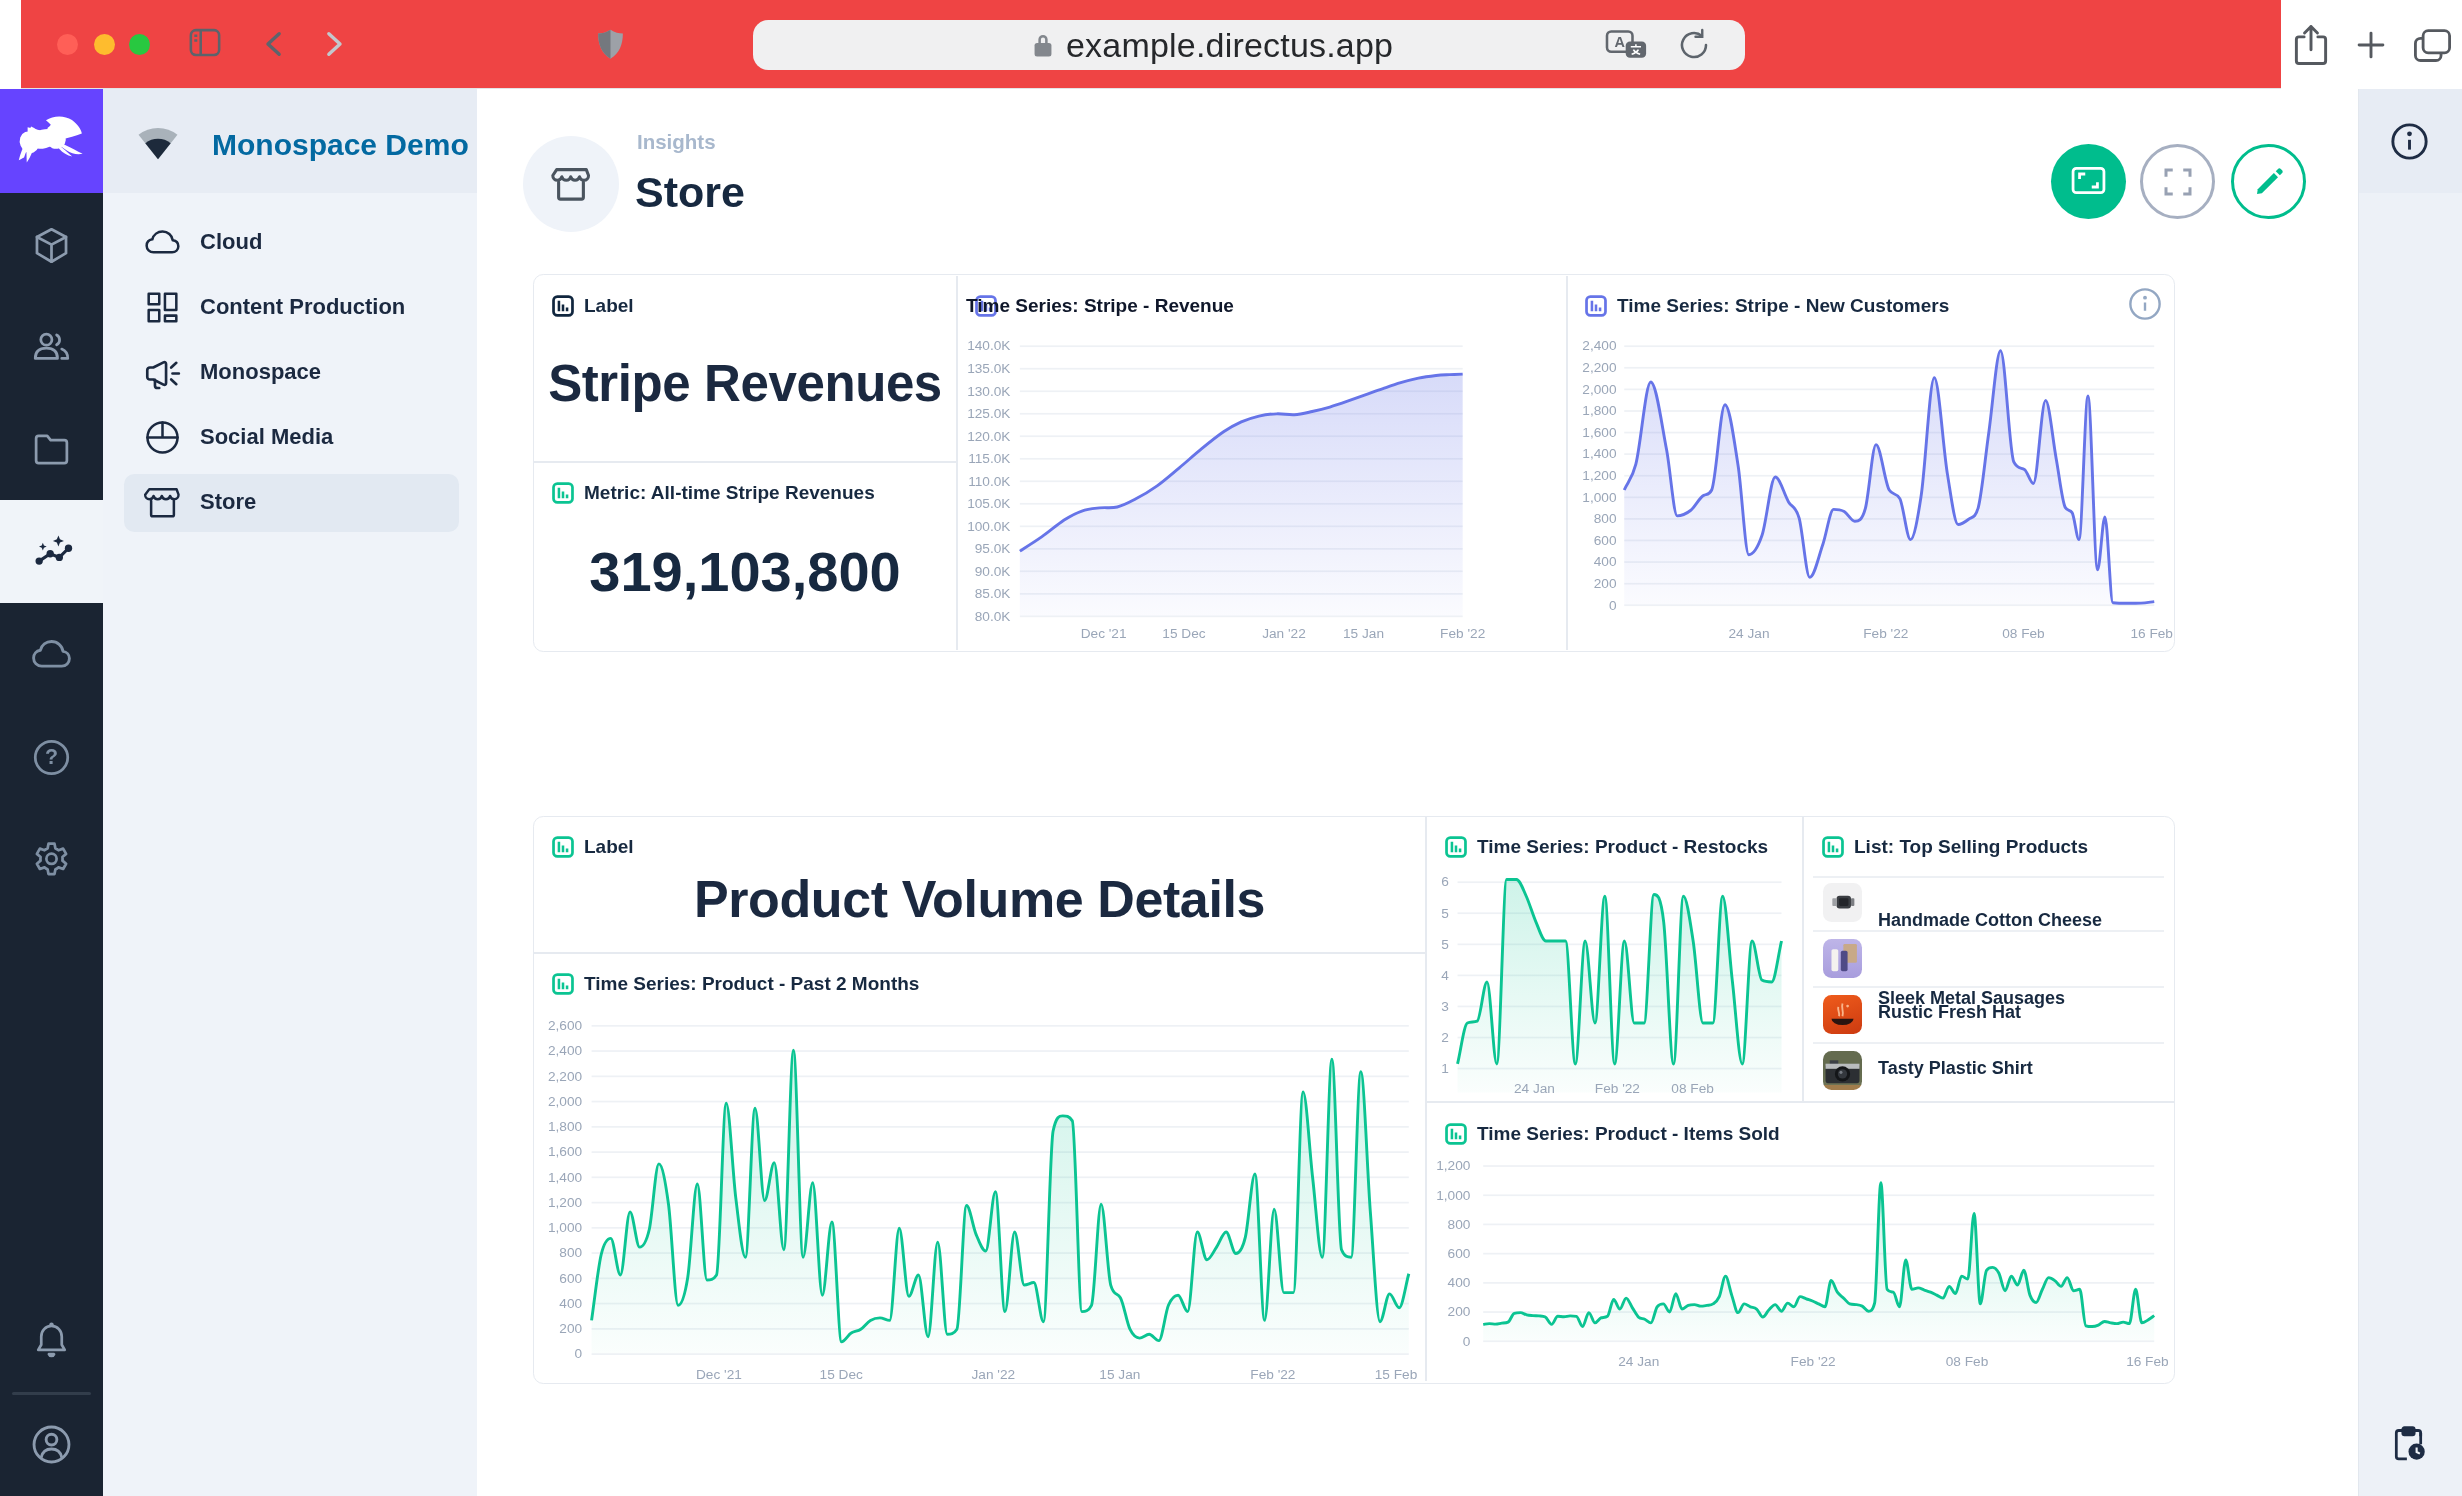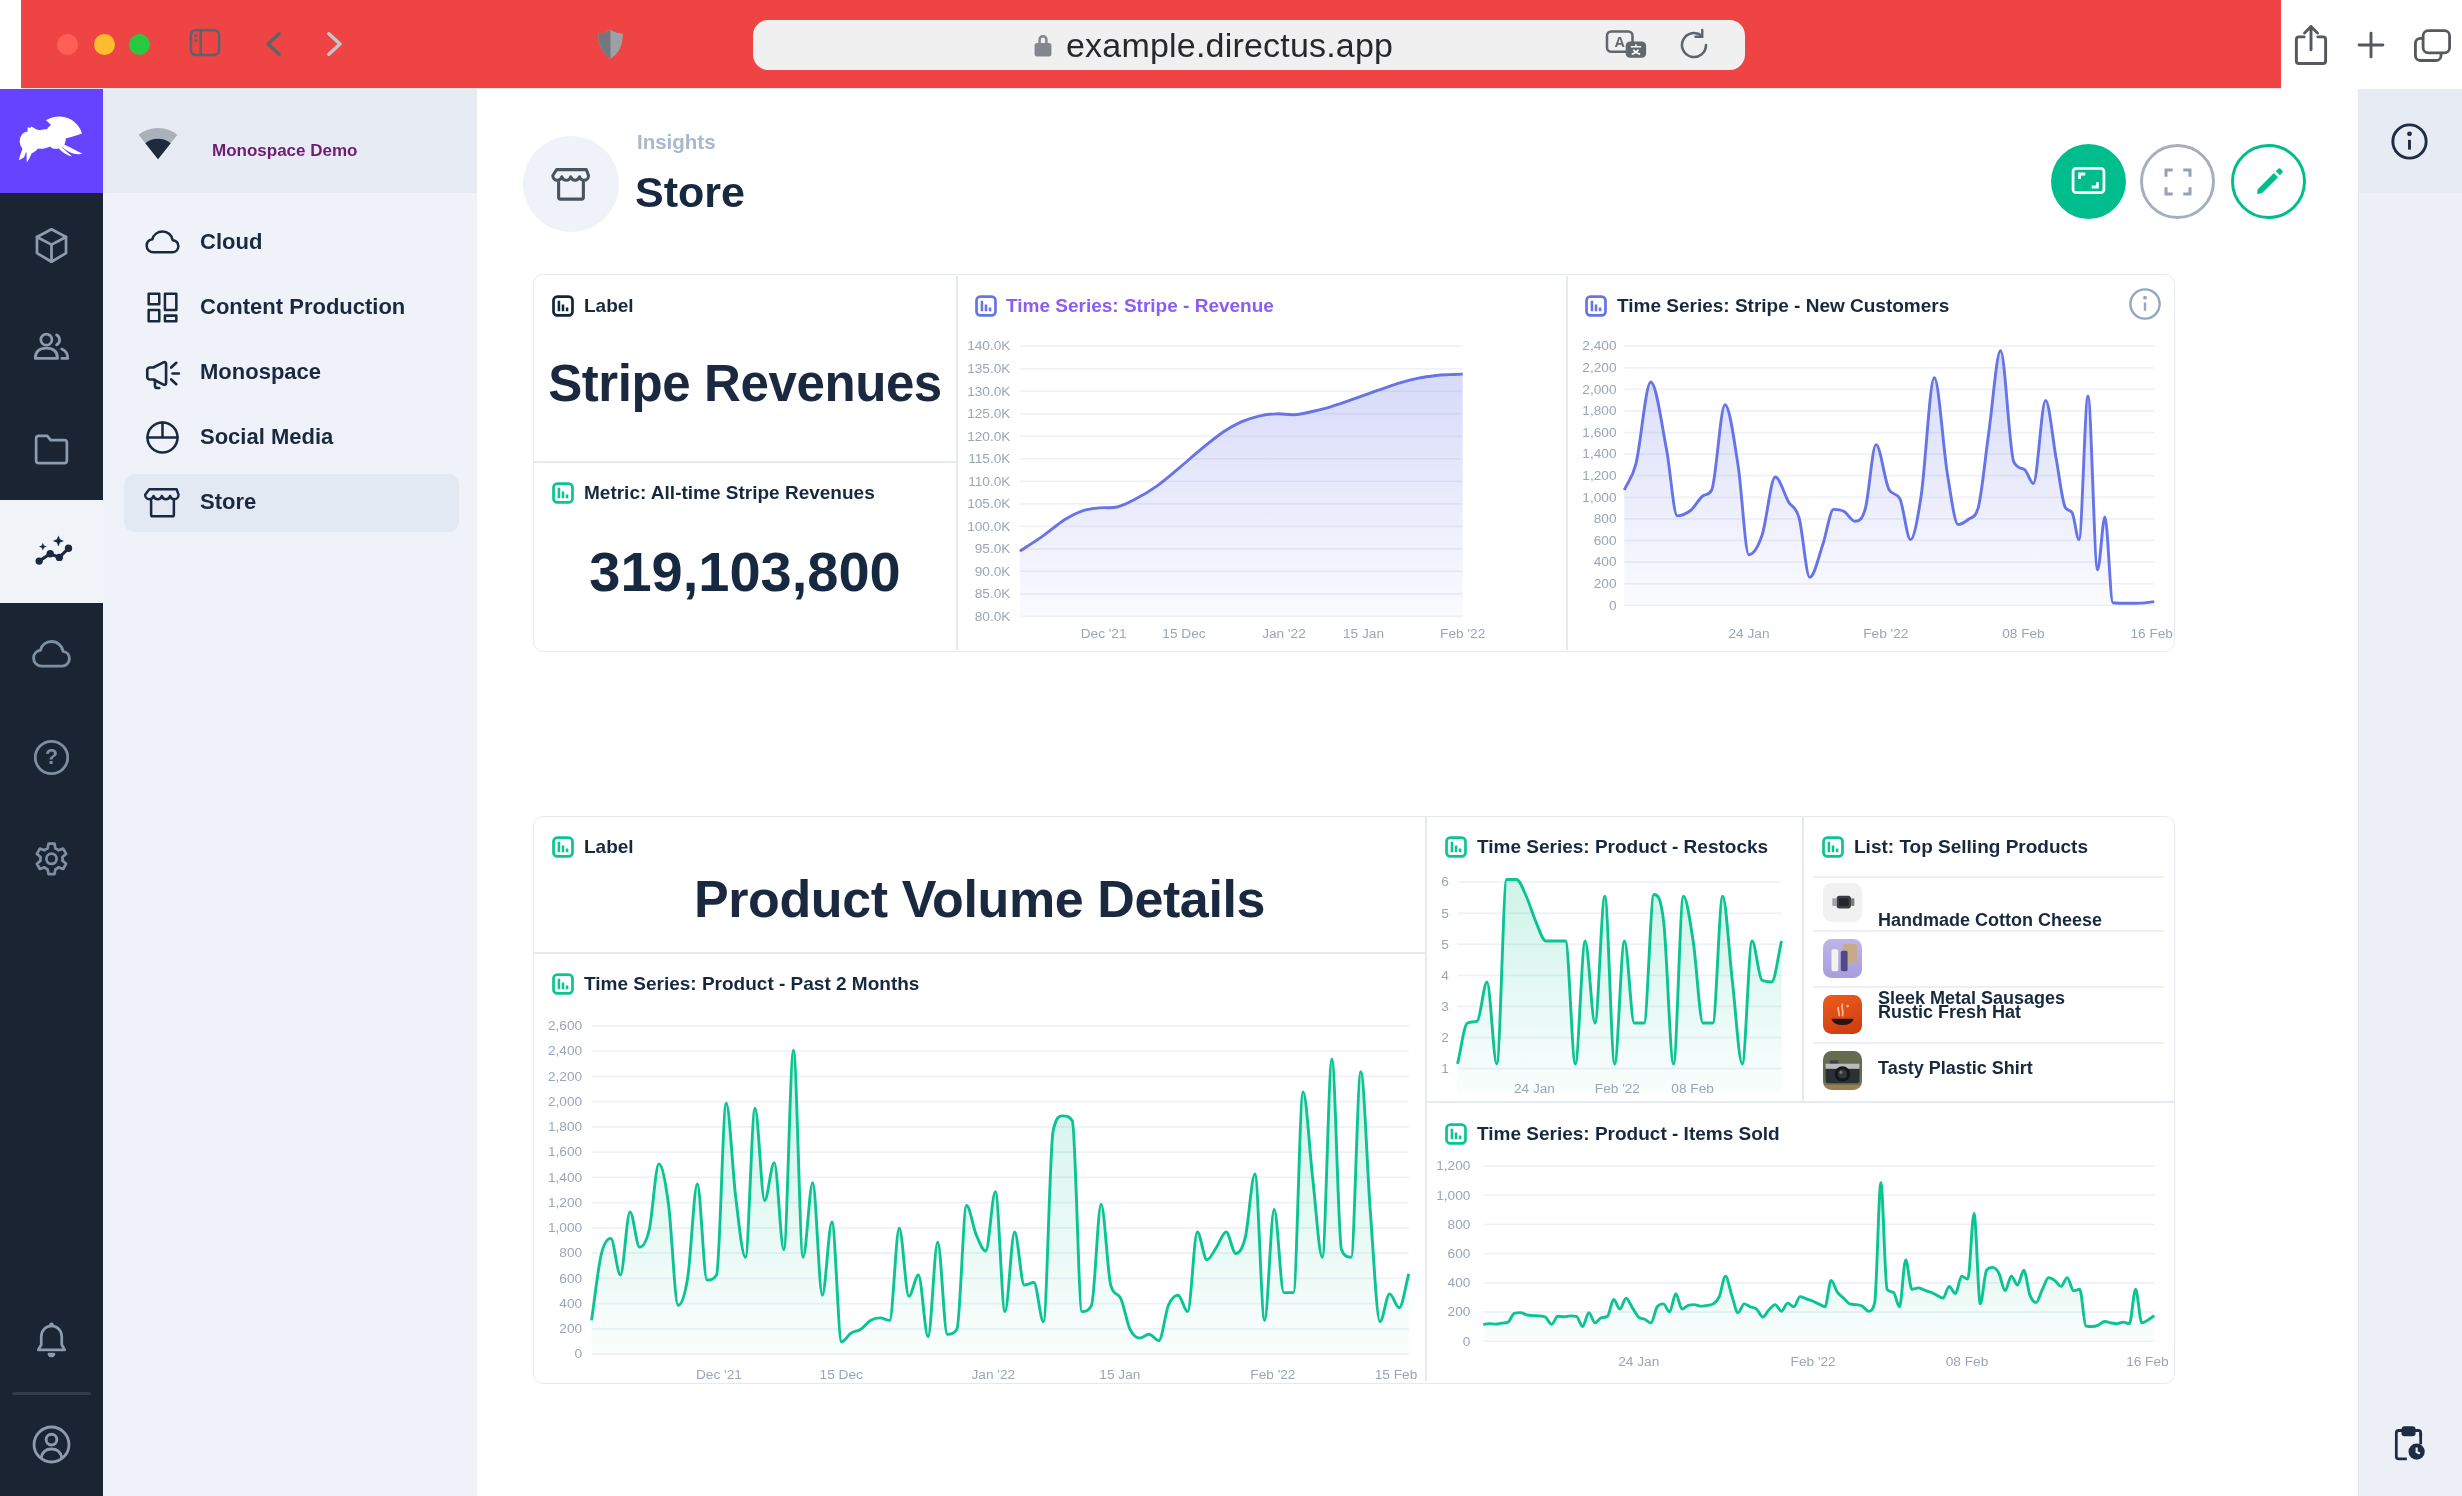--- a/index.html
+++ b/index.html
@@ -7,21 +7,21 @@
 .tl { position:absolute; top:34px; width:21.4px; height:21.4px; border-radius:50%; }
 .urlbar { position:absolute; left:732px; top:19.7px; width:992px; height:50px; border-radius:15.4px; background:#f0f0f1; }
 .urltext { position:absolute; left:1045px; top:26px; font-size:34px; color:#26282b; letter-spacing:0.2px; }
 .modbar { position:absolute; left:0; top:89px; width:103px; height:1407px; background:#1a2432; }
 .logo { position:absolute; left:0; top:0; width:103px; height:104px; background:#6644ff; display:flex; align-items:center; justify-content:center; }
 .mico { position:absolute; left:0; width:103px; height:44px; display:flex; align-items:center; justify-content:center; }
 .mtile { position:absolute; left:0; width:103px; height:103px; background:#f0f4f9; }
 .mdiv { position:absolute; left:12px; top:1303px; width:79px; height:2.6px; background:#323d4b; border-radius:1.7px; }
 .sidebar { position:absolute; left:103px; top:89px; width:374px; height:1407px; background:#eff3f9; }
 .sbhead { position:absolute; left:0; top:0; width:374px; height:104px; background:#e7ecf4; }
-.sbtitle { position:absolute; left:109px; top:52px; font-size:17px; font-weight:bold; color:#701a75; white-space:nowrap; }
+.sbtitle { position:absolute; left:109px; top:39px; font-size:30px; font-weight:bold; color:#0369a1; white-space:nowrap; }
 .navact { position:absolute; left:20.5px; width:335px; height:58px; background:#e2e9f2; border-radius:10.3px; }
 .nico { position:absolute; left:40px; }
 .nlabel { position:absolute; left:97px; font-size:22px; font-weight:bold; color:#1b2940; white-space:nowrap; }
 .circ { width:96px; height:96px; border-radius:50%; background:#eff3f9; display:flex; align-items:center; justify-content:center; }
 .crumb { font-size:20.5px; font-weight:bold; color:#a8b8cd; }
 .pgtitle { font-size:43px; font-weight:800; color:#172940; }
 .btn { width:75px; height:75px; border-radius:50%; display:flex; align-items:center; justify-content:center; }
 .btno { background:#fff; border:3.4px solid; }
 .pgroup { position:absolute; border:1.7px solid #e6eaf0; border-radius:10.3px; background:#fff; }
 .vline { position:absolute; width:1.7px; background:#e6eaf0; }
@@ -299,21 +299,21 @@
 <path d="M8.2 6.8v12.4M13 11.2v8M17.8 14.8v4.4" stroke-width="3"></path>
       </g>
     </svg></div>
 <div class="abs ptitle" style="left:584px;top:482px;color:#172940">Metric: All-time Stripe Revenues</div>
 <div class="abs" style="left:975px;top:295px"><svg width="22" height="22" viewBox="0 0 26 26">
       <g stroke="#6674e8" fill="none">
 <rect x="1.8" y="1.8" width="22.4" height="22.4" rx="4.5" stroke-width="3.2"></rect>
 <path d="M8.2 6.8v12.4M13 11.2v8M17.8 14.8v4.4" stroke-width="3"></path>
       </g>
     </svg></div>
-<div class="abs ptitle" style="left:1006px;top:295px;color:#8b5cf6">Time Series: Stripe - Revenue</div>
+<div class="abs ptitle" style="left:966px;top:295px;color:#0f172a">Time Series: Stripe - Revenue</div>
 <div class="abs" style="left:1585px;top:295px"><svg width="22" height="22" viewBox="0 0 26 26">
       <g stroke="#6674e8" fill="none">
 <rect x="1.8" y="1.8" width="22.4" height="22.4" rx="4.5" stroke-width="3.2"></rect>
 <path d="M8.2 6.8v12.4M13 11.2v8M17.8 14.8v4.4" stroke-width="3"></path>
       </g>
     </svg></div>
 <div class="abs ptitle" style="left:1617px;top:295px;color:#172940">Time Series: Stripe - New Customers</div>
 <div class="abs" style="left:2127px;top:286px"><svg width="36" height="36" viewBox="0 0 48 48">
       <g stroke="#93a7c3" stroke-width="3.2" fill="none">
         <circle cx="24" cy="24" r="19.5"></circle>

